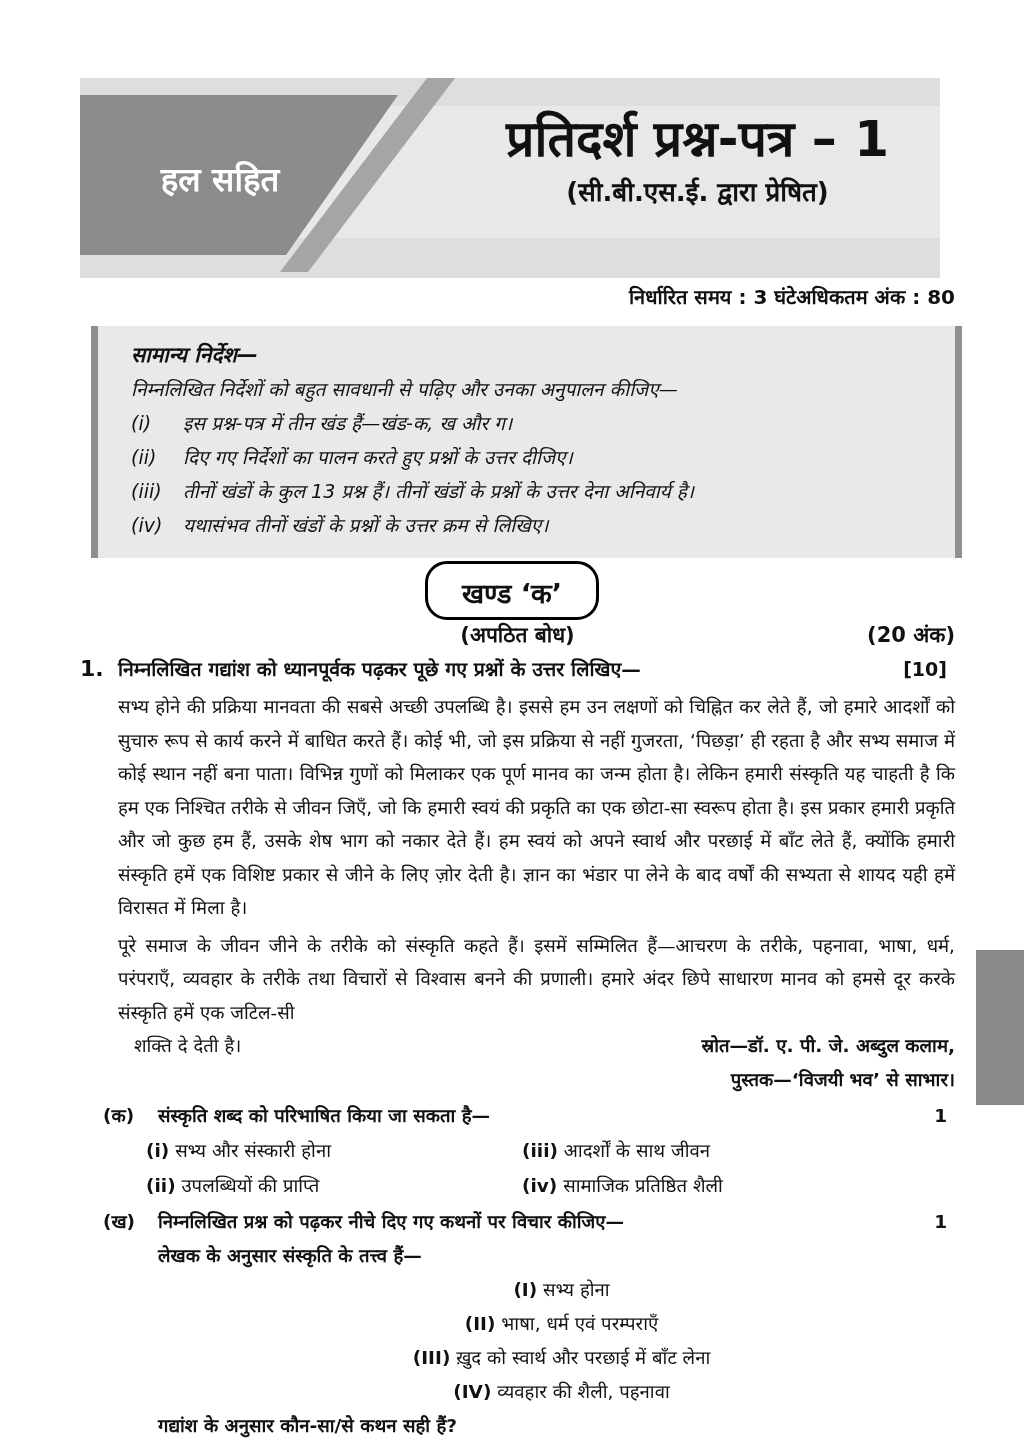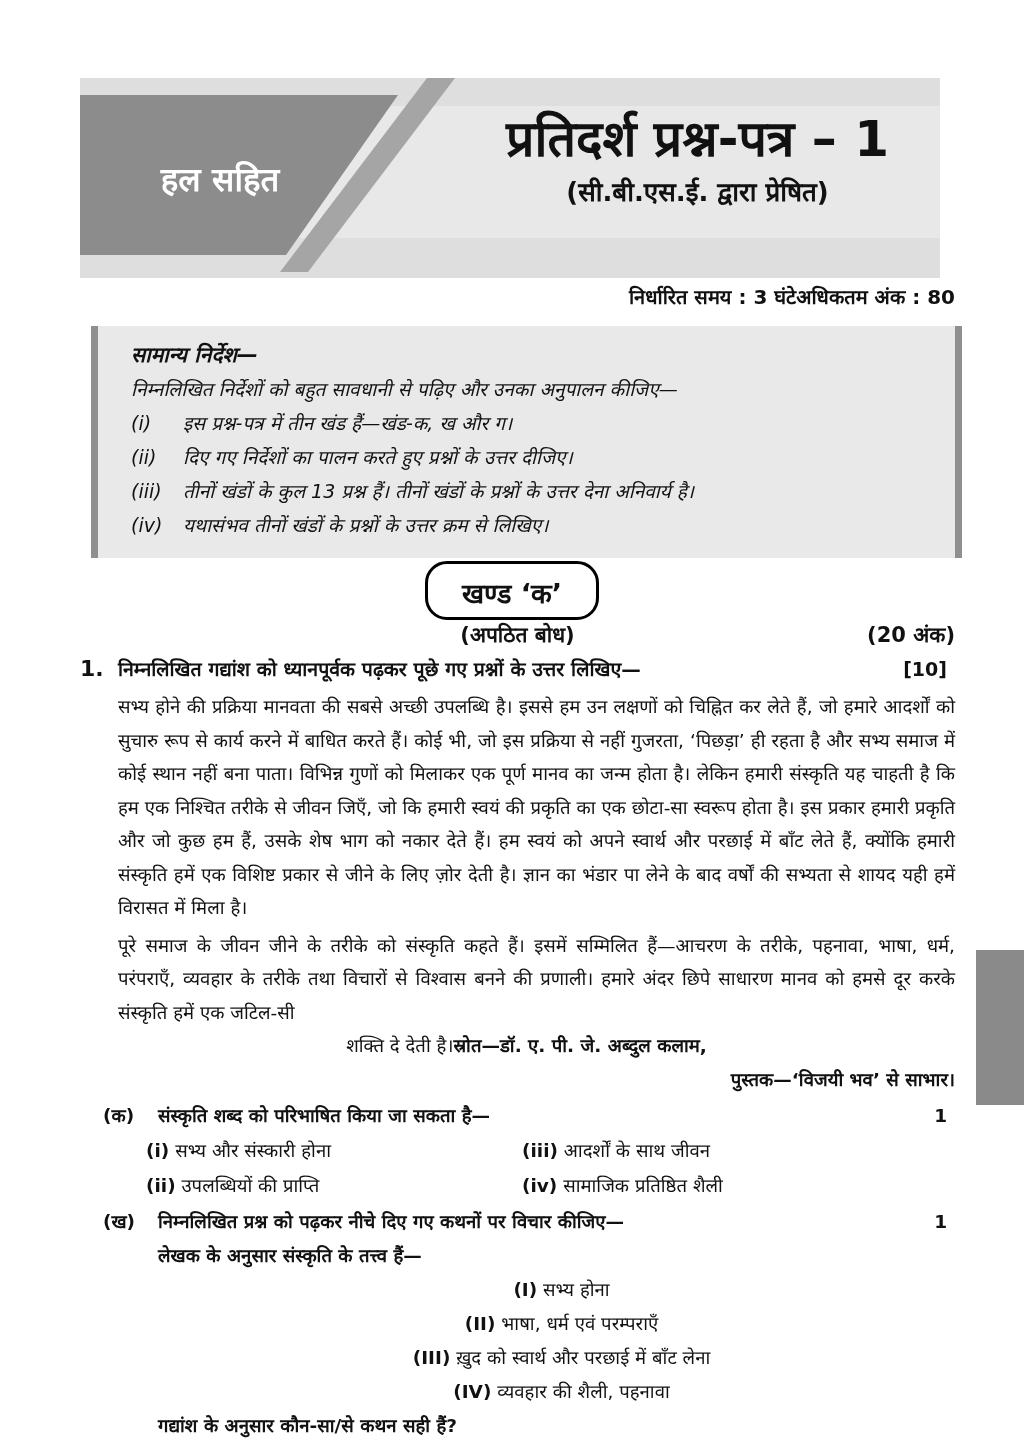--- a/index.html
+++ b/index.html
@@ -38,21 +38,21 @@
   #section-sub .centered{position:absolute;left:0;width:100%;text-align:center;}
   #section-sub .right{position:absolute;right:0;}
   
   #q1{position:absolute;left:80px;top:655px;width:875px;font-size:18.5px;}
   .qrow{display:flex;align-items:baseline;}
   .qnum{width:38px;flex:0 0 38px;font-size:22px;font-weight:bold;}
   .qhead{flex:1;font-size:19.5px;font-weight:bold;}
   .qmarks{font-weight:bold;padding-right:8px;font-size:19px;}
   .passage{margin:8px 0 0 38px;text-align:justify;line-height:33.5px;}
   .passage.p2{margin-top:4px;}
-  .tail-row{margin-left:18px;display:flex;justify-content:center;line-height:34px;}
+  .tail-row{margin-left:54px;display:flex;justify-content:space-between;line-height:34px;}
   .source1{font-weight:bold;}
   .source2{text-align:right;font-weight:bold;line-height:34px;}
   .subq{display:flex;line-height:34px;margin-top:2px;}
   .sublabel{flex:0 0 78px;width:78px;padding-left:23px;box-sizing:border-box;font-weight:bold;}
   .subtext{flex:1;font-weight:bold;}
   .submarks{font-weight:bold;padding-right:8px;}
   .options{margin-left:66px;display:grid;grid-template-columns:376px auto;line-height:35px;}
   .opt-label,.stmt-label{font-weight:bold;}
   .statements{margin-left:88px;line-height:34px;text-align:center;}
   .stmt-heading,.final-q{margin-left:78px;font-weight:bold;line-height:34px;}

